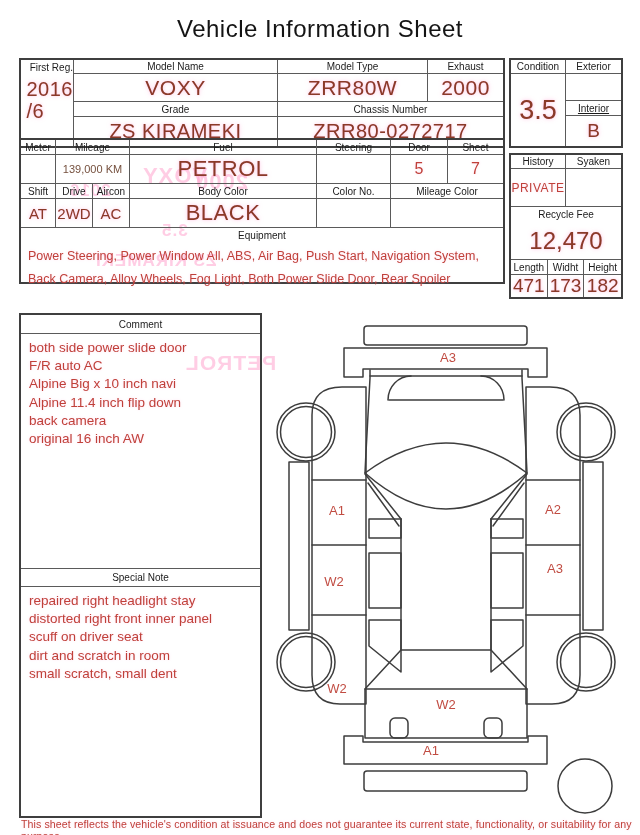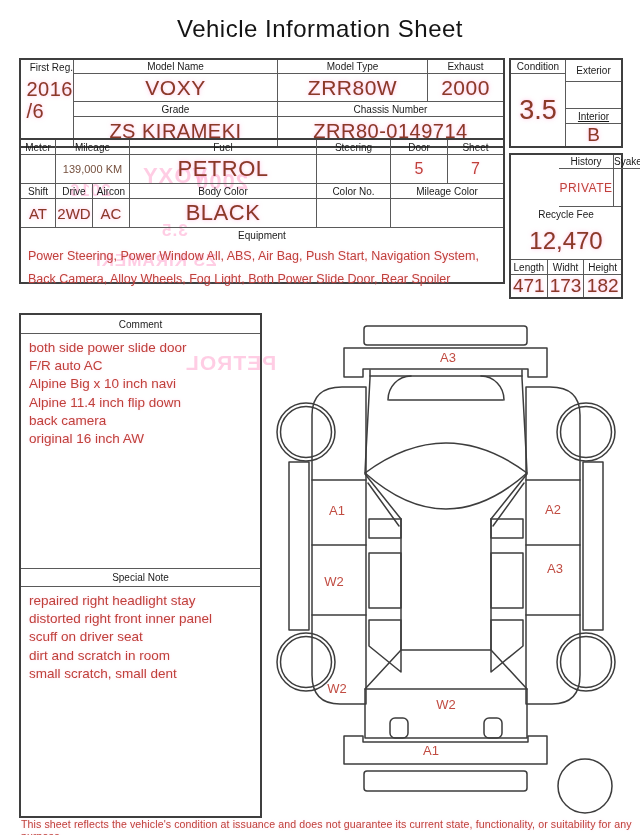--- a/index.html
+++ b/index.html
@@ -28,21 +28,21 @@
   
   #c1 { left:509px; top:58px; width:114px; height:90px; display:grid; grid-template-columns:55px 1fr; }
   .colflex { display:flex; flex-direction:column; }
   
   #t2 { left:19px; top:138px; width:486px; height:146px; display:grid;
         grid-template-columns:35px 37px 37px 187px 74px 57px 1fr;
         grid-template-rows:15px 29px 15px 29px 15px 1fr; }
   .equiptext { font-size:12.5px; line-height:23px; padding:2px 5px 0 7px; text-align:left; }
   
   #r2 { left:509px; top:153px; width:114px; height:146px; display:flex; flex-direction:column; }
-  #r2a { height:55px; display:grid; grid-template-columns:55px 1fr;margin-left:48px; }
+  #r2a { height:55px; display:grid; grid-template-columns:55px 1fr; }
   #r2b { height:56px; display:flex; flex-direction:column; }
   #r2c { flex:1; display:grid; grid-template-columns:1fr 1fr 1fr; }
   
   #notes { left:19px; top:313px; width:243px; height:505px; display:flex; flex-direction:column; }
   .sechdr { height:19px; font-size:10px; color:#1b1b1b; display:flex; align-items:center; justify-content:center; }
   .notebody { padding:5px 4px 0 8px; }
   .noteline { font-size:13.5px; line-height:18.2px; white-space:nowrap; }
   .disclaimer { left:21px; top:818px; width:612px; font-size:10.6px; letter-spacing:.1px; }
   .ghost { position:absolute; transform:scaleX(-1); color:#ffa6cf; opacity:.55; font-weight:bold;
            white-space:nowrap; letter-spacing:1px; pointer-events:none; }
@@ -72,30 +72,30 @@
     </div>
     <div class="hdr bb br" style="grid-row:1; grid-column:2;">Model Name</div>
     <div class="hdr bb br" style="grid-row:1; grid-column:3;">Model Type</div>
     <div class="hdr bb" style="grid-row:1; grid-column:4;text-align:center;">Exhaust</div>
     <div class="cell bb br stamp v21" style="grid-row:2; grid-column:2;">VOXY</div>
     <div class="cell bb br stamp v21" style="grid-row:2; grid-column:3;">ZRR80W</div>
     <div class="cell bb stamp v21" style="grid-row:2; grid-column:4;">2000</div>
     <div class="hdr bb br" style="grid-row:3; grid-column:2;">Grade</div>
     <div class="hdr bb" style="grid-row:3; grid-column:3/5;">Chassis Number</div>
     <div class="cell br stamp v20" style="grid-row:4; grid-column:2;">ZS KIRAMEKI</div>
-    <div class="cell stamp v20" style="grid-row:4; grid-column:3/5;">ZRR80-0149714</div>
+    <div class="cell stamp v20" style="grid-row:4; grid-column:3/5;">ZRR80-0272717</div>
   </div>
 
   <div class="abs box" id="c1">
     <div class="colflex br">
       <div class="hdr bb" style="height:14px;">Condition</div>
       <div class="cell stamp v27" style="flex:1;">3.5</div>
     </div>
     <div class="colflex">
-      <div class="hdr bb" style="height:22px;">Exterior</div>
+      <div class="hdr bb" style="height:14px;">Exterior</div>
       <div class="cell bb" style="height:27px;"></div>
       <div class="hdr bb" style="height:15px;text-decoration:underline;">Interior</div>
       <div class="cell stamp v19" style="flex:1;">B</div>
     </div>
   </div>
 
   <div class="abs box" id="t2">
     <div class="hdr bb br" style="grid-row:1; grid-column:1;">Meter</div>
     <div class="hdr bb br" style="grid-row:1; grid-column:2/4;">Mileage</div>
     <div class="hdr bb br" style="grid-row:1; grid-column:4;">Fuel</div>

